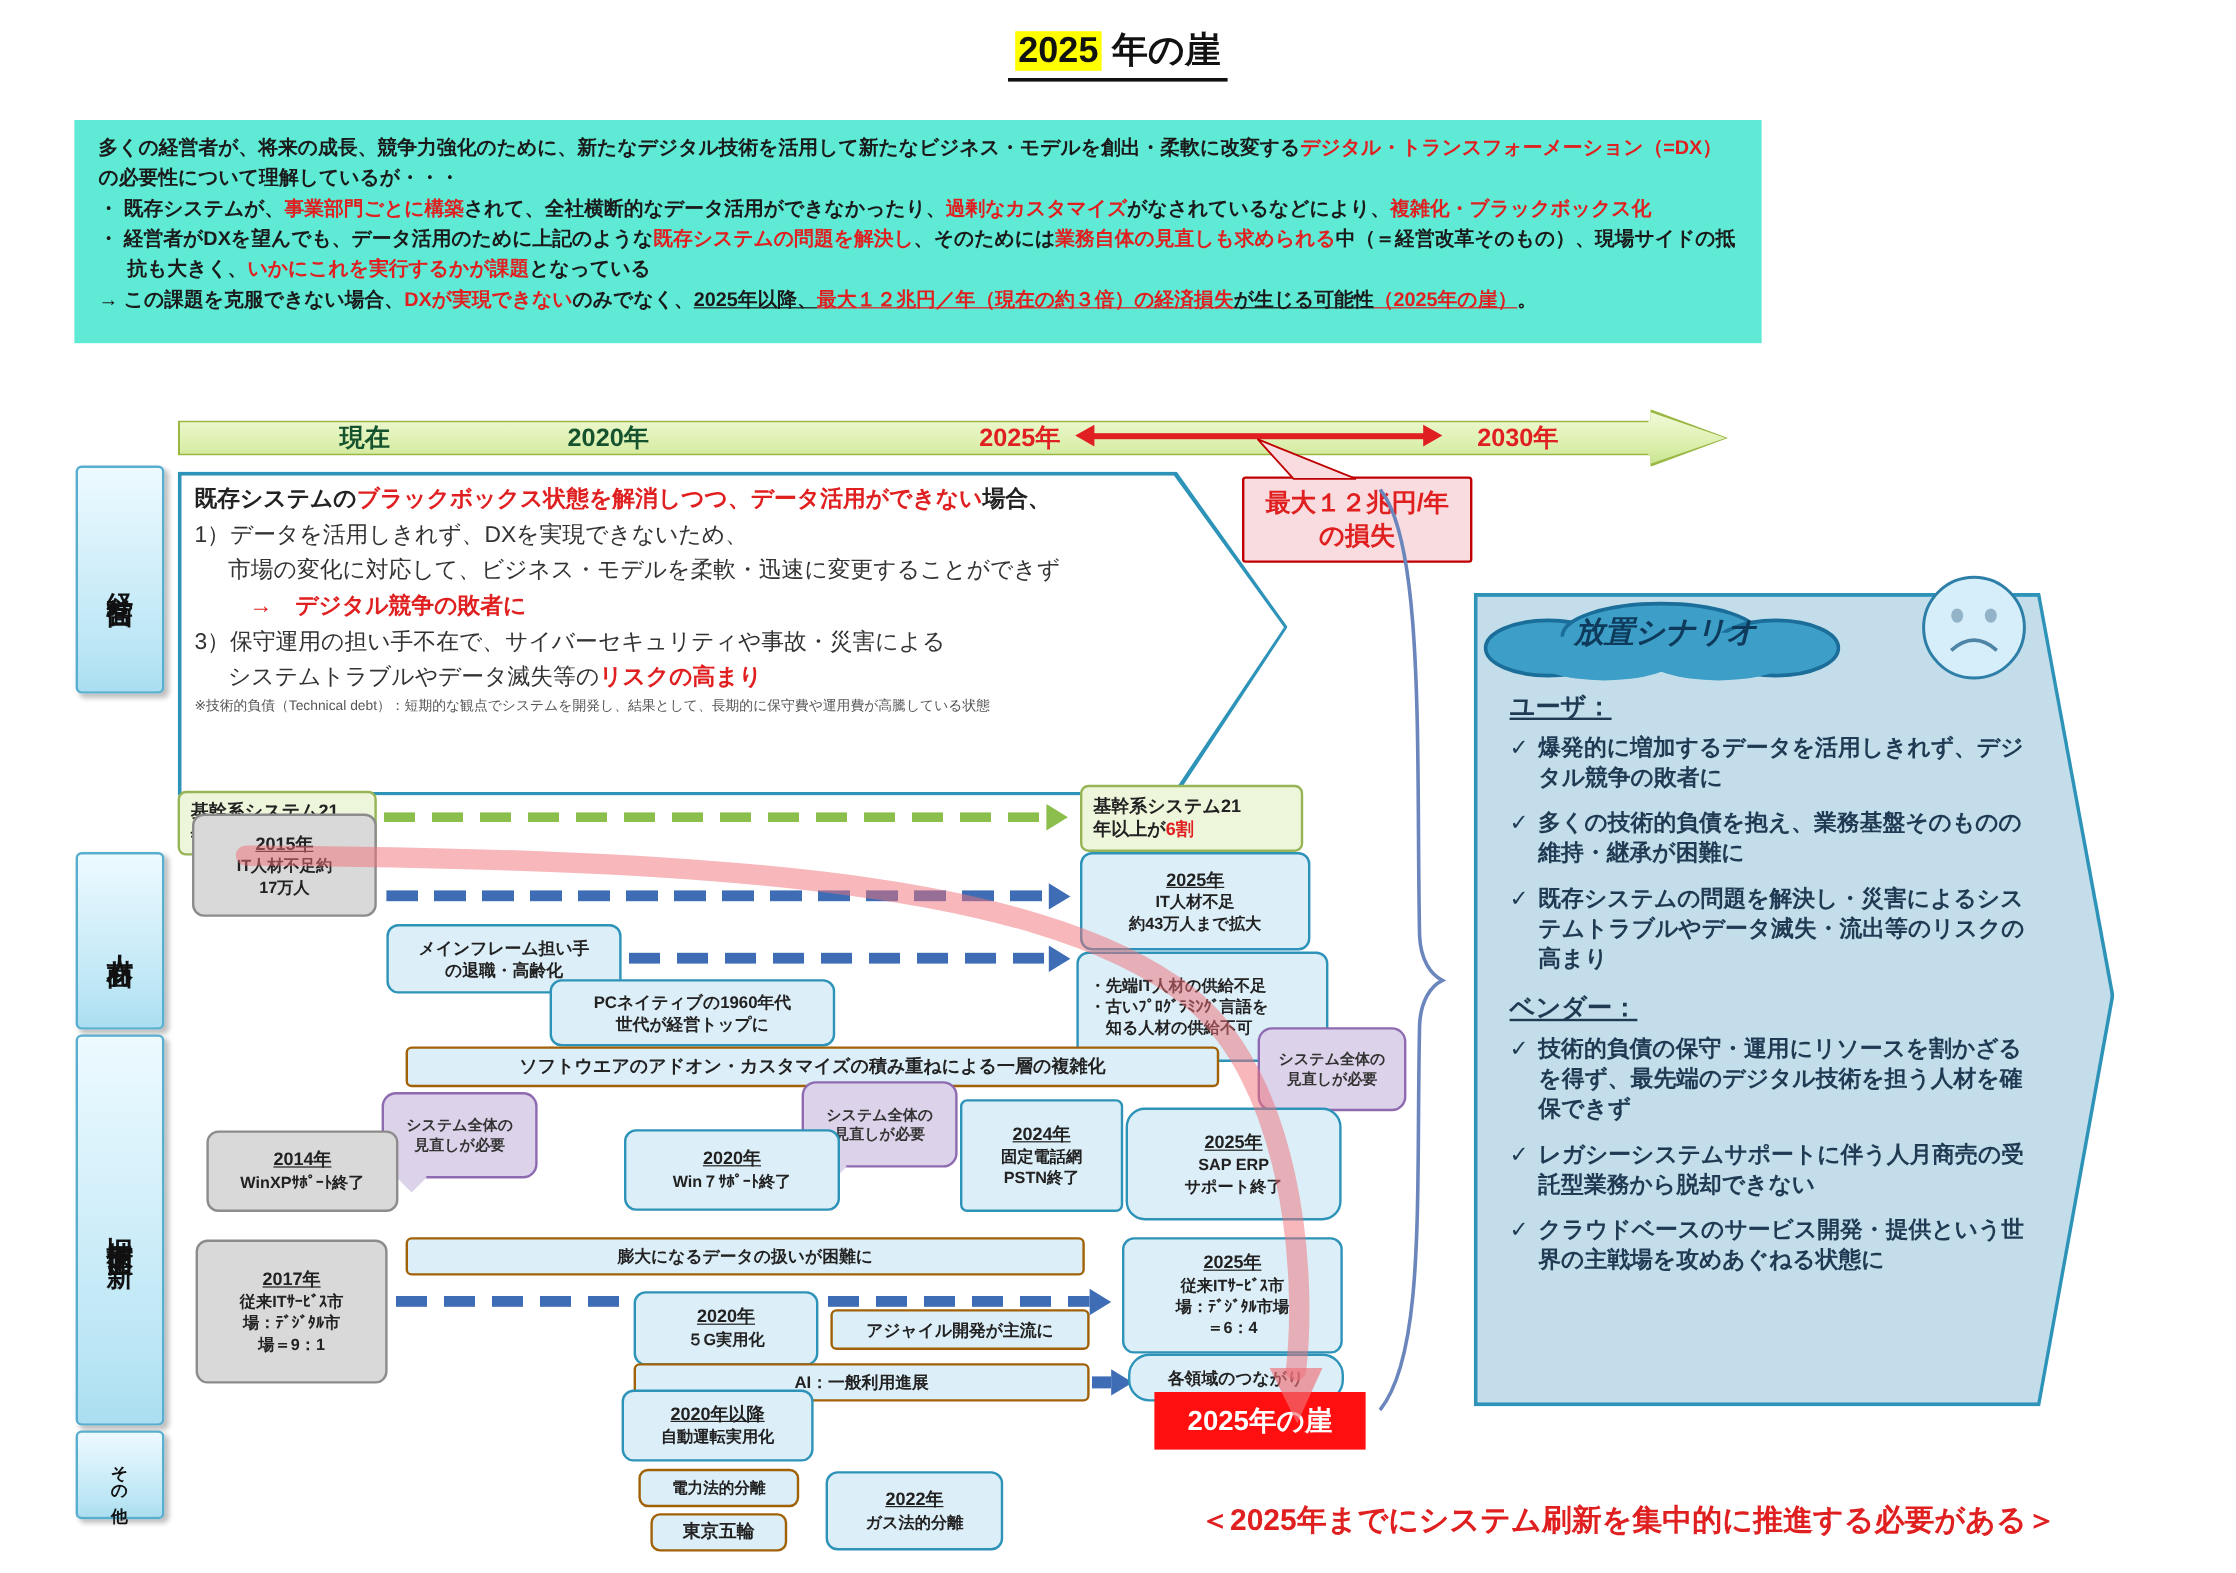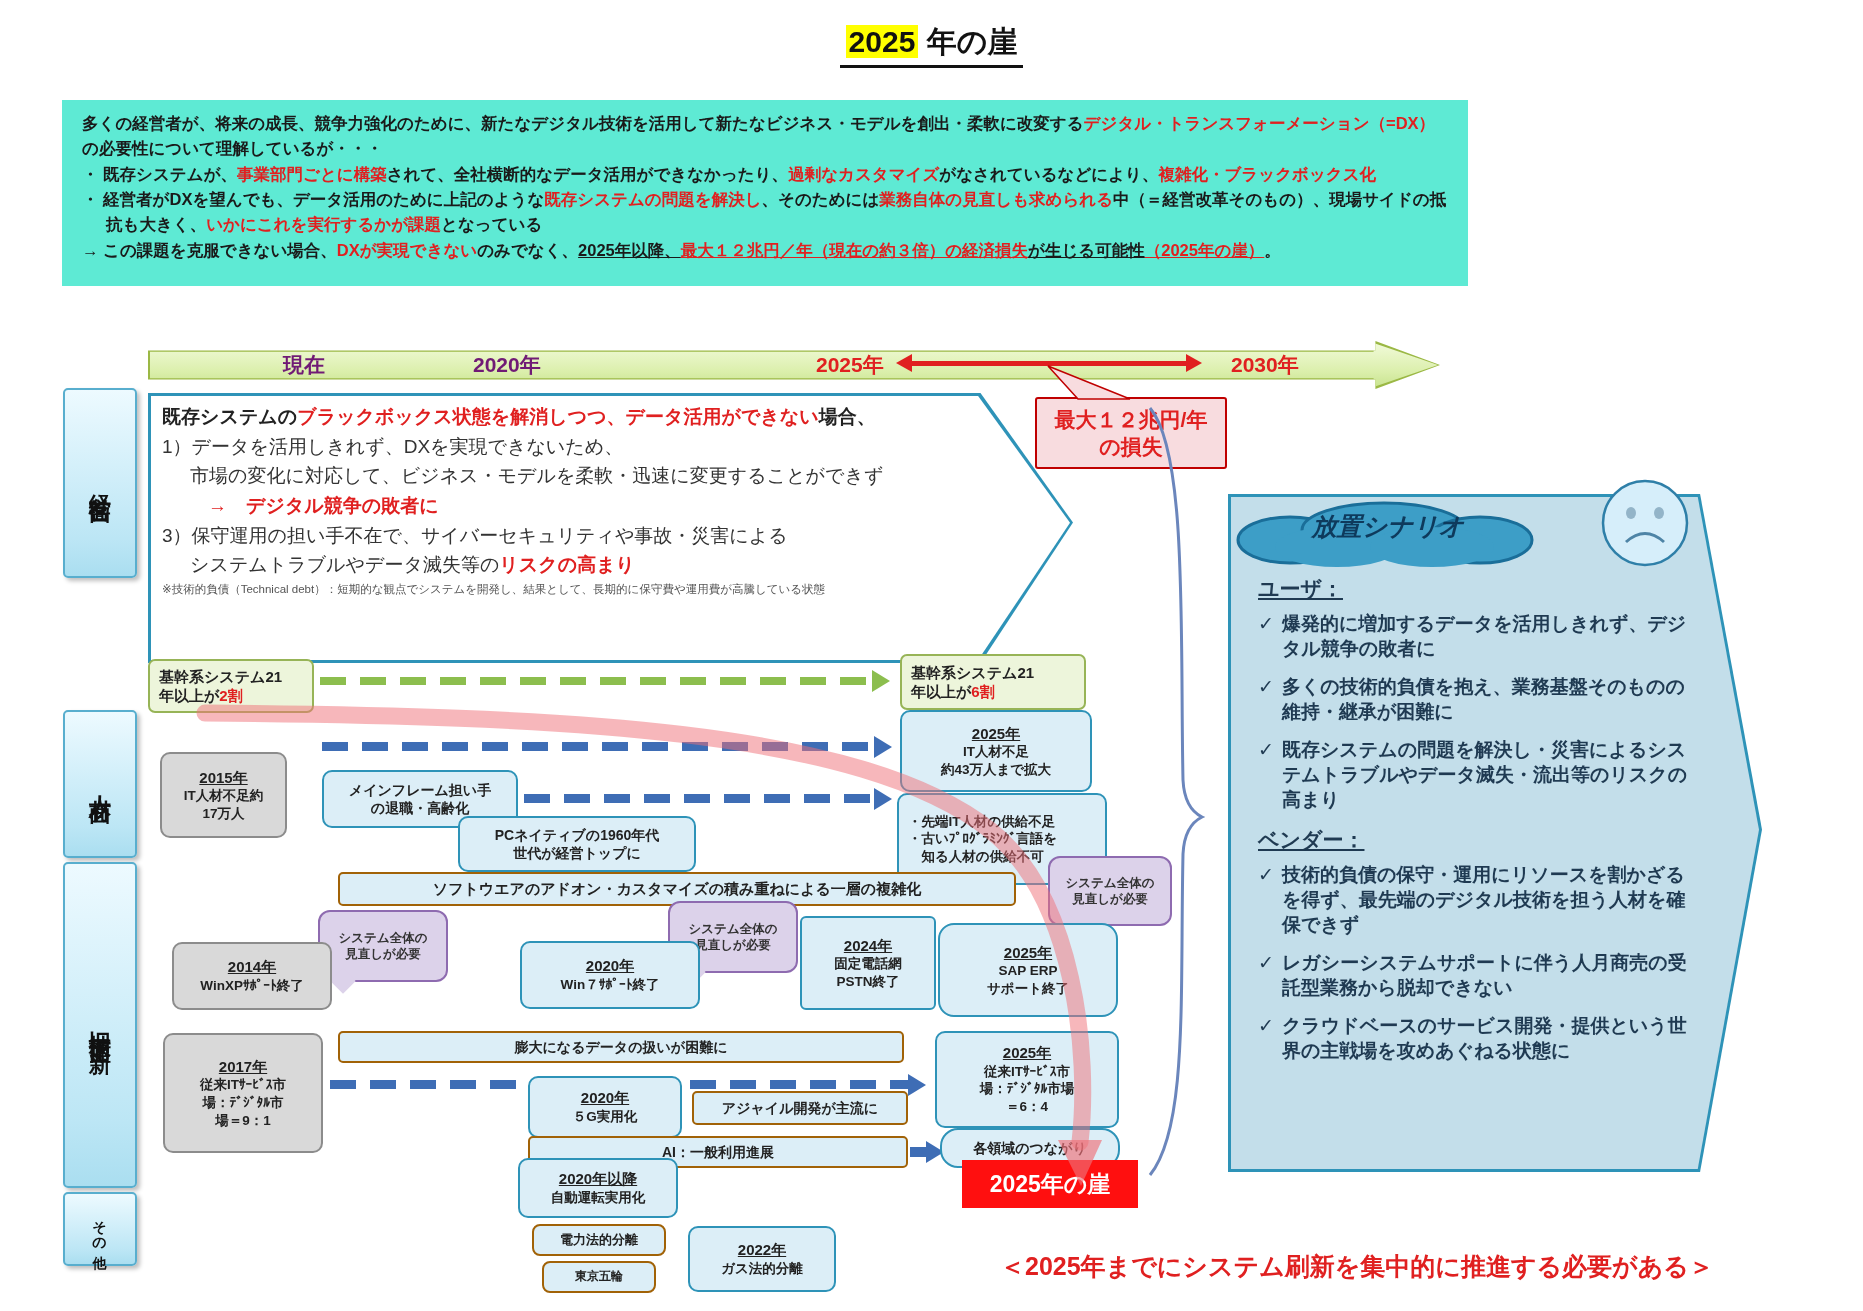--- a/index.html
+++ b/index.html
@@ -16,21 +16,21 @@
   .summary p{margin:1px 0;}
   .sp{padding-left:24px;text-indent:-24px;}
   .red{color:#E02020;}
   .u{text-decoration:underline;}
   
   .tl-outer{left:148px;top:341px;width:1292px;height:48px;background:#9BB845;
             clip-path:polygon(0 20%,95% 20%,95% 0,100% 50%,95% 100%,95% 80%,0 80%);}
   .tl-inner{position:absolute;left:2px;top:2px;right:2px;bottom:2px;
             background:linear-gradient(180deg,#F1FAD9 0%,#DBEFAC 65%,#C9E490 100%);
             clip-path:polygon(0 20%,95% 20%,95% 0,100% 50%,95% 100%,95% 80%,0 80%);}
-  .tl-label{position:absolute;top:10px;font-size:21px;font-weight:bold;color:#701a75;}
+  .tl-label{position:absolute;top:10px;font-size:21px;font-weight:bold;color:#14532d;}
   .tl-label.red{color:#E02020;}
   .redline{left:906px;top:361px;width:282px;height:5px;background:#E02020;}
   .rhead{width:0;height:0;border-top:9px solid transparent;border-bottom:9px solid transparent;}
   
   .mgmt-outer{left:148px;top:393px;width:925px;height:270px;background:#2E93B8;
               clip-path:polygon(0 0,90% 0,100% 48%,90% 100%,0 100%);}
   .mgmt-inner{position:absolute;left:3px;top:3px;right:3px;bottom:3px;background:#fff;
               clip-path:polygon(0 0,90% 0,100% 48%,90% 100%,0 100%);}
   .mgmt-text{left:162px;top:400px;width:830px;font-size:19px;color:#333;}
   .mgmt-text div{margin:4px 0;line-height:1.35;}
@@ -137,21 +137,21 @@
     <div>基幹系システム21</div>
     <div><span>年以上が</span><span class="red">2割</span></div>
   </div>
   <div class="dash g" style="left:320px;top:677px;width:552px;"></div>
   <div class="head g" style="left:872px;top:670px;"></div>
   <div class="box greenb left-align" style="left:900px;top:654px;width:186px;height:56px;font-size:15px;">
     <div>基幹系システム21</div>
     <div><span>年以上が</span><span class="red">6割</span></div>
   </div>
 
-  <div class="box gray" style="left:160px;top:752px;width:127px;height:86px;">
+  <div class="box gray" style="left:160px;top:678px;width:154px;height:86px;">
     <div class="bt">2015年</div>
     <div class="bl">IT人材不足約</div>
     <div class="bl">17万人</div>
   </div>
   <div class="dash b" style="left:322px;top:742px;width:552px;"></div>
   <div class="head b" style="left:874px;top:736px;"></div>
   <div class="box blue" style="left:900px;top:710px;width:192px;height:82px;">
     <div class="bt">2025年</div>
     <div class="bl">IT人材不足</div>
     <div class="bl">約43万人まで拡大</div>
@@ -230,21 +230,21 @@
   <div class="box bar" style="left:692px;top:1091px;width:216px;height:34px;font-size:14px;">アジャイル開発が主流に</div>
   <div class="box bar" style="left:528px;top:1136px;width:380px;height:32px;font-size:14px;">AI：一般利用進展</div>
   <div class="solidarrow" style="left:910px;top:1147px;width:16px;"></div>
   <div class="head b" style="left:926px;top:1141px;"></div>
   <div class="box blue" style="left:940px;top:1128px;width:180px;height:40px;border-radius:18px;font-size:14px;">各領域のつながり</div>
   <div class="box blue" style="left:518px;top:1158px;width:160px;height:60px;">
     <div class="bt">2020年以降</div>
     <div class="bl">自動運転実用化</div>
   </div>
   <div class="box bar" style="left:532px;top:1224px;width:134px;height:32px;font-size:13px;border-radius:8px;">電力法的分離</div>
-  <div class="box bar" style="left:542px;top:1261px;width:114px;height:32px;font-size:12px;border-radius:8px;">東京五輪</div>
+  <div class="box bar" style="left:542px;top:1261px;width:114px;height:32px;font-size:15px;border-radius:8px;">東京五輪</div>
   <div class="box blue" style="left:688px;top:1226px;width:148px;height:66px;">
     <div class="bt">2022年</div>
     <div class="bl">ガス法的分離</div>
   </div>
 
   <div class="abs panel-outer">
       <div class="panel-inner"></div>
     </div>
 
   <svg class="overlay" style="left:1232px;top:494px;" width="310" height="80">

